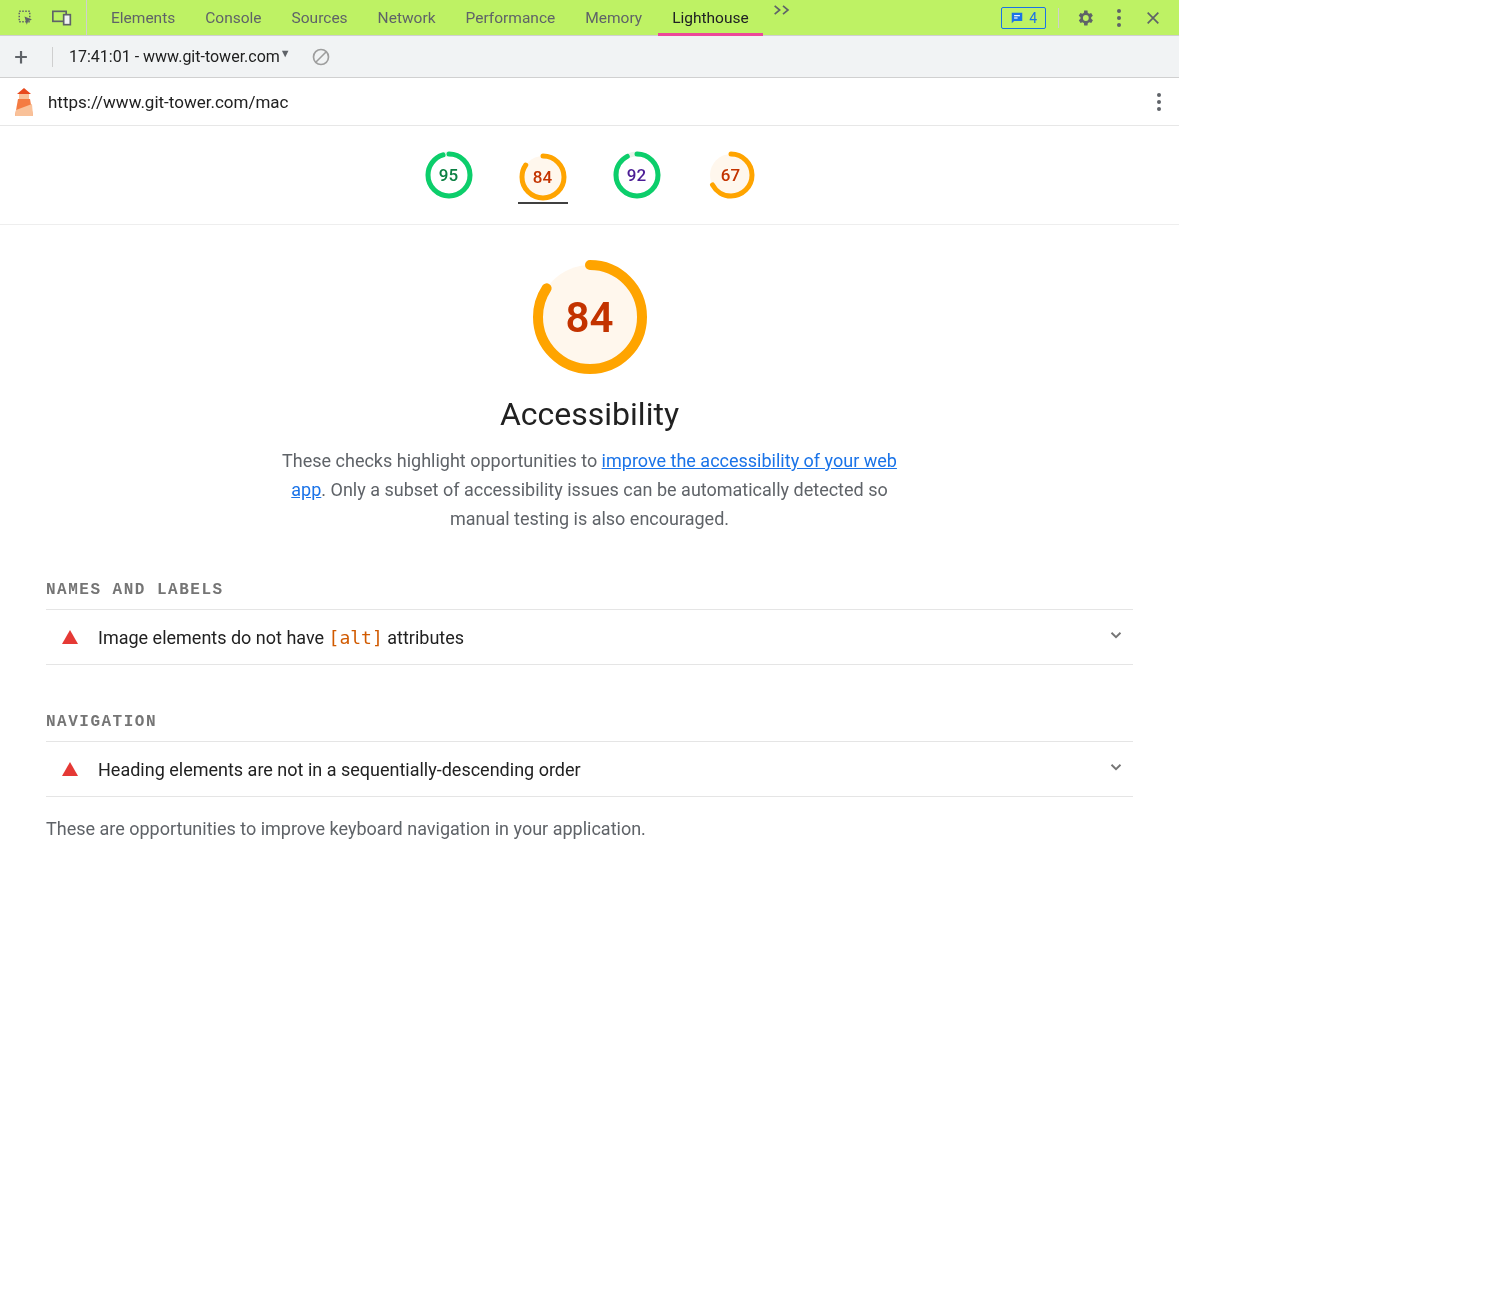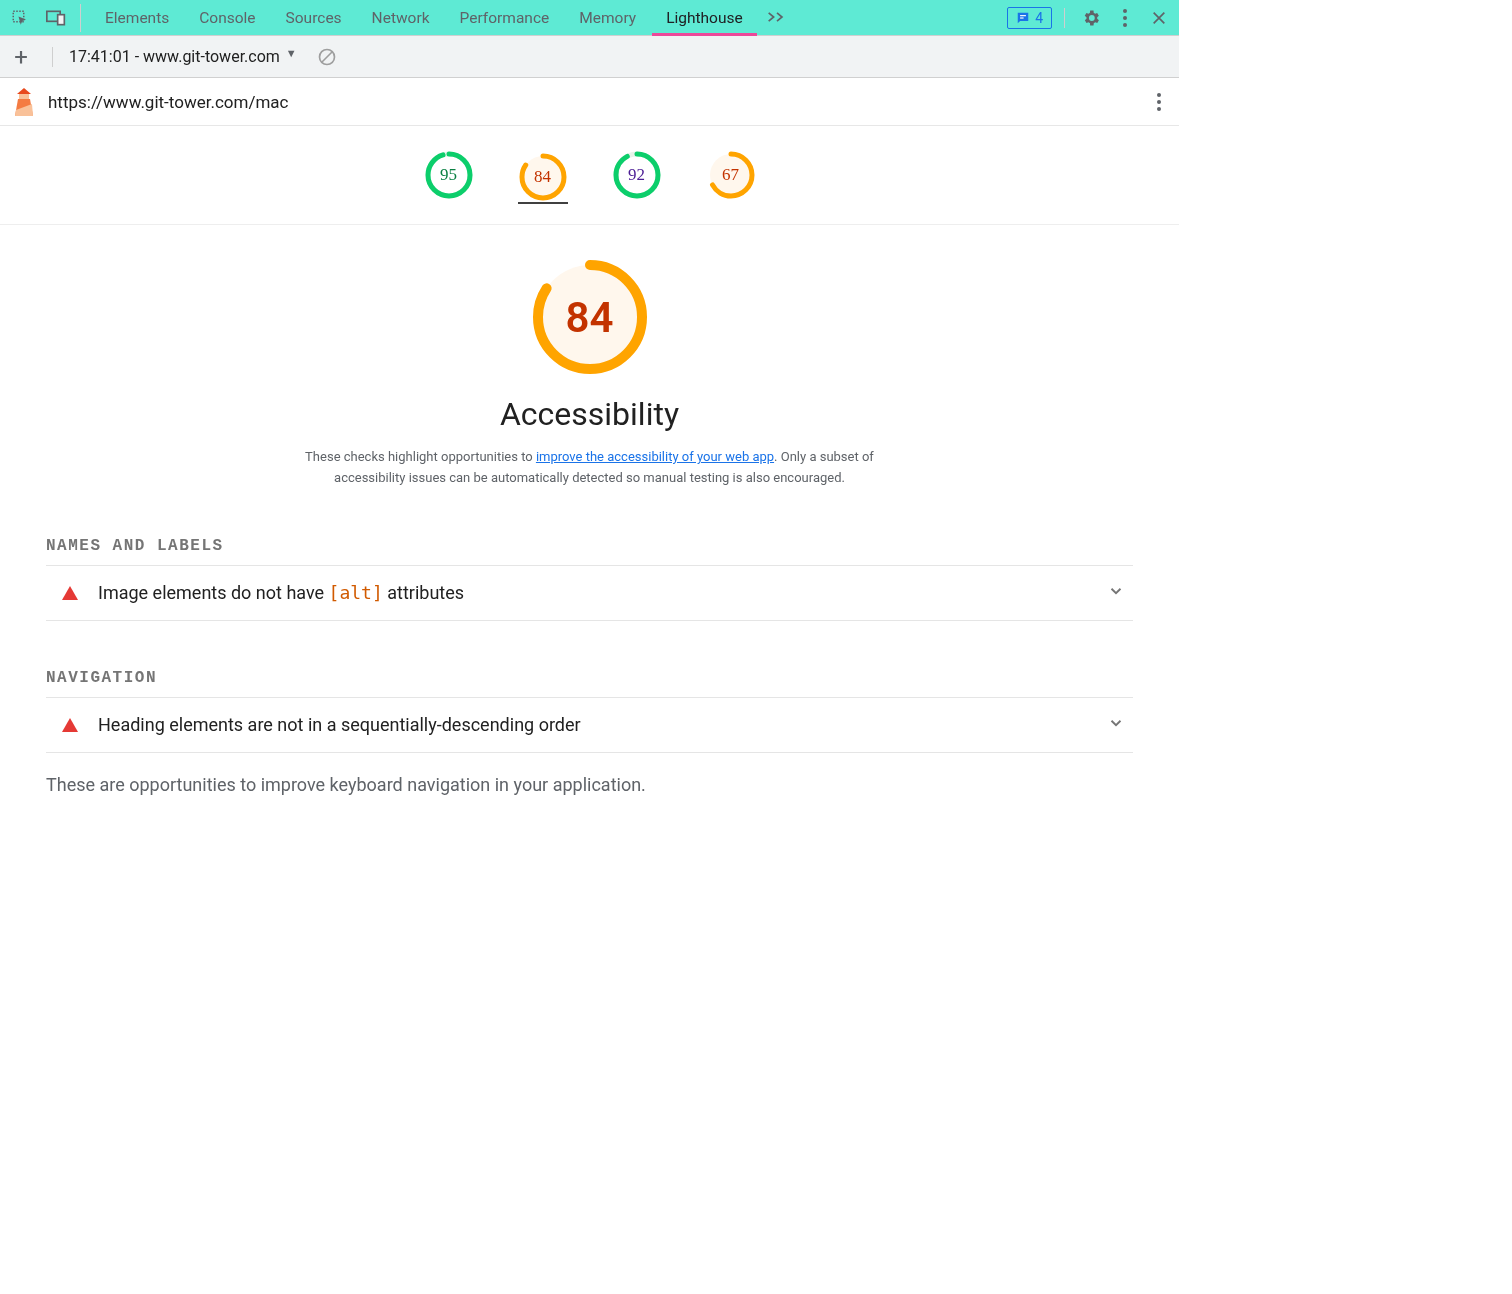--- a/index.html
+++ b/index.html
@@ -5,25 +5,24 @@
 * { box-sizing: border-box; margin: 0; padding: 0; }
 body {
   font-family: -apple-system, BlinkMacSystemFont, "Segoe UI", Roboto, Helvetica, Arial, sans-serif;
   background: #fff;
   color: #212121;
   width: 1179px;
 }
 
 .devtools-tabs {
   display: flex;
-  align-items: center;
   height: 36px;
   border-bottom: 1px solid #d0d0d0;
-  background: #5eead4;
-  padding: 0 6px;
+  background: #bef264;
+  padding: 0 12px;
   gap: 2px;
 }
 .tool-icon-group {
   display: flex;
   align-items: center;
   gap: 8px;
   padding-right: 10px;
   border-right: 1px solid #cfcfcf;
   margin-right: 8px;
 }
@@ -81,21 +80,21 @@
   border-bottom: 1px solid #d0d0d0;
   padding: 0 6px;
   gap: 16px;
 }
 .plus-btn {
   width: 30px; height: 30px;
   display:flex; align-items:center; justify-content:center;
   font-size: 24px; color:#5f6368; cursor:pointer;
 }
 .run-select {
-  display:flex; align-items:flex-start; gap:6px;
+  display:flex; align-items:flex-start; 
   font-size: 16px; color:#212121; cursor:pointer;
 }
 .dropdown-caret { font-size: 11px; color:#5f6368; }
 .clear-btn svg { fill:#9e9e9e; }
 
 .url-row {
   display:flex; align-items:center;
   height: 48px;
   border-bottom: 1px solid #e7e7e7;
   padding: 0 12px;
@@ -120,21 +119,21 @@
 .pill-wrap { display:flex; flex-direction:column; align-items:center; }
 .pill-wrap.active { border-bottom: 2px solid #404040; padding-top:2px; }
 .gauge-small {
   position:relative;
   width: 50px; height: 50px;
 }
 .gauge-small svg { transform: rotate(-90deg); }
 .gauge-small .num {
   position:absolute; inset:0;
   display:flex; align-items:center; justify-content:center;
-  font-size: 17px; font-weight:500;font-family:Liberation Serif, serif;
+  font-size: 17px; font-weight:500;
 }
 
 .main-report {
   padding: 32px 46px 40px 46px;
 }
 .big-gauge-area {
   display:flex; flex-direction:column; align-items:center;
   margin-bottom: 18px;
 }
 .gauge-big {
@@ -154,21 +153,21 @@
   color:#c33300;
 }
 .category-title {
   font-size: 32px;
   font-weight:400;
   margin-top: 18px;
 }
 .category-desc {
   max-width: 640px;
   text-align:center;
-  font-size: 13px;
+  font-size: 18px;
   color:#5f6368;
   line-height:1.6;
   margin-top: 14px;
 }
 .category-desc a { color:#1a73e8; text-decoration:underline; }
 
 .section-heading {
   font-size: 16px;
   letter-spacing: 1.5px;
   color:#757575;

